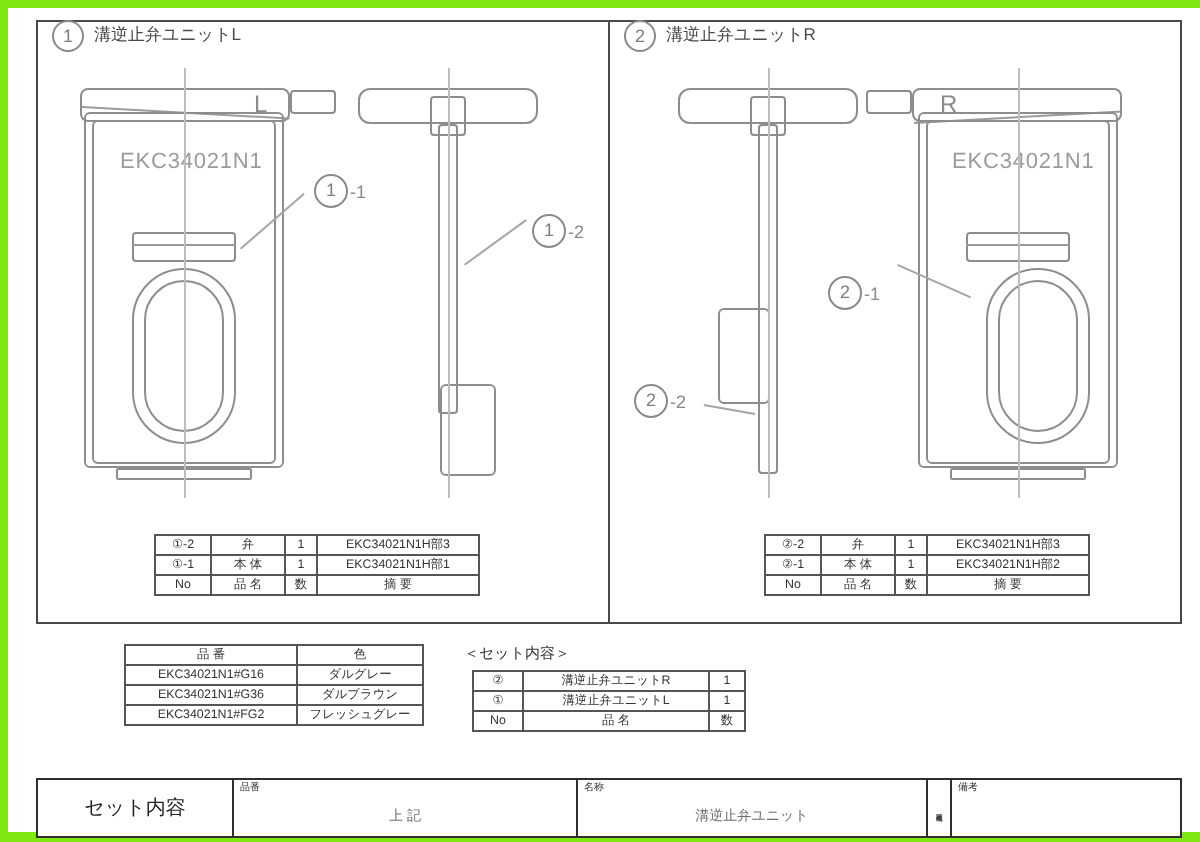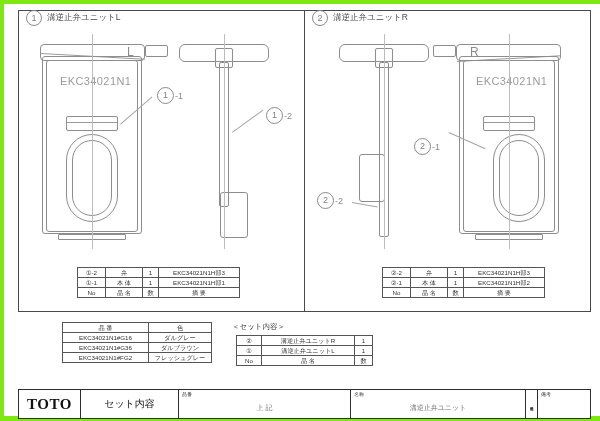--- a/index.html
+++ b/index.html
@@ -274,21 +274,20 @@
     </tr>
     <tr>
       <td class="st-no">No</td>
       <td class="st-nm">品  名</td>
       <td class="st-qt">数</td>
     </tr>
   </tbody>
     </table>
 
   <div id="title-block">
-    <div class="tb-cell tb-logo">TOTO</div>
 
     <div class="tb-cell tb-kind">セット内容</div>
 
     <div class="tb-cell tb-hinban">
       <div class="cap">品番</div>
       <div class="val">上 記</div>
     </div>
 
     <div class="tb-cell tb-meisho">
       <div class="cap">名称</div>

